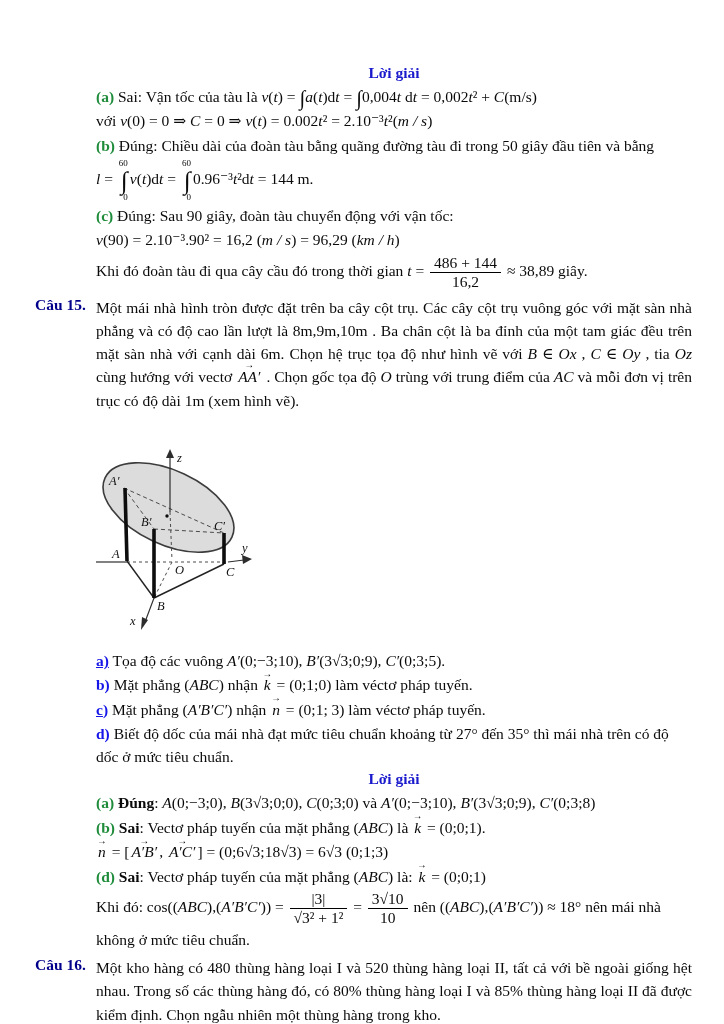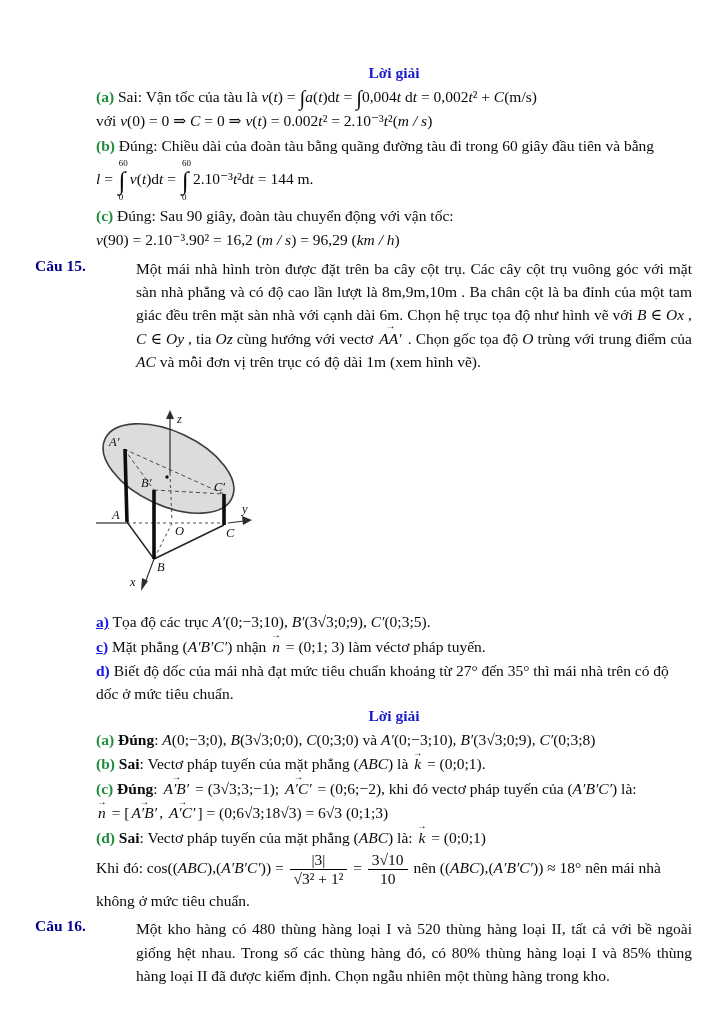--- a/index.html
+++ b/index.html
@@ -11,27 +11,27 @@
   .doc{padding:28px 32px 0 35px;}
   .sol{margin-left:61px;margin-top:36px;}
   .heading{text-align:center;font-weight:bold;color:var(--heading_blue);margin:2px 0 4px 0;}
   .line{margin:2px 0;line-height:1.45;}
   .m{font-style:italic;}
   .g{color:var(--label_green);font-weight:bold;}
   .bi{font-weight:bold;}
   .bu{color:var(--label_blue);font-weight:bold;text-decoration:underline;}
   .bl{color:var(--label_blue);font-weight:bold;}
   .int{font-size:1.35em;vertical-align:-0.12em;line-height:1;}
-  .qrow{display:flex;margin:5px 0 4px 0;gap:40px;}
+  .qrow{display:flex;margin:5px 0 4px 0;}
   .qlabel{flex:0 0 61px;width:61px;font-weight:bold;color:var(--question_navy);}
   .qtext{flex:1;text-align:justify;line-height:1.5;}
   .frac{display:inline-block;vertical-align:middle;text-align:center;line-height:1.15;padding:0 2px;}
   .frac .fn{display:block;border-bottom:1px solid #000;padding:0 4px;}
   .frac .fd{display:block;padding:0 4px;}
-  .il{display:inline-flex;flex-direction:column;align-items:flex-start;vertical-align:middle;line-height:1;margin:0 2px;}
+  .il{display:inline-flex;flex-direction:column;align-items:flex-end;vertical-align:middle;line-height:1;margin:0 2px;}
   .il .lim{font-size:9px;line-height:1.1;}
   .il .isym{font-size:25px;font-style:italic;line-height:0.95;}
   .vec{font-style:italic;position:relative;display:inline-block;padding:0 2px;}
   .vec::before{content:"→";position:absolute;top:-0.78em;left:0;right:0;text-align:center;
     font-size:0.62em;font-style:normal;letter-spacing:0;}
   .fig{margin:4px 0 6px -6px;}
   .fig-svg .roof{fill:var(--figure_fill);stroke:var(--figure_stroke);stroke-width:1.6;}
   .fig-svg .axis{stroke:#2d2d2d;stroke-width:1.2;fill:none;}
   .fig-svg .solid{stroke:#222;stroke-width:1.4;fill:none;}
   .fig-svg .dash{stroke:#4a4a4a;stroke-width:1;stroke-dasharray:4 3;fill:none;}
@@ -44,32 +44,33 @@
 </head>
 <body>
 
 <div class="doc">
 
   <div class="sol">
     <div class="heading">Lời giải</div>
     <div>
         <div class="line"><span class="g">(a)</span><span class=""> Sai: Vận tốc của tàu là </span><span class="m">v</span><span class="">(</span><span class="m">t</span><span class="">) = </span><span class="int">∫</span><span class="m">a</span><span class="">(</span><span class="m">t</span><span class="">)d</span><span class="m">t</span><span class=""> = </span><span class="int">∫</span><span class="">0,004</span><span class="m">t</span><span class=""> d</span><span class="m">t</span><span class=""> = 0,002</span><span class="m">t</span><span class="">² + </span><span class="m">C</span><span class="">(m/s)</span></div>
         <div class="line"><span class="">với </span><span class="m">v</span><span class="">(0) = 0 ⇒ </span><span class="m">C</span><span class=""> = 0 ⇒ </span><span class="m">v</span><span class="">(</span><span class="m">t</span><span class="">) = 0.002</span><span class="m">t</span><span class="">² = 2.10⁻³</span><span class="m">t</span><span class="">²(</span><span class="m">m / s</span><span class="">)</span></div>
-        <div class="line"><span class="g">(b)</span><span class=""> Đúng: Chiều dài của đoàn tàu bằng quãng đường tàu đi trong 60 giây đầu tiên và bằng</span></div>
+        <div class="line"><span class="g">(b)</span><span class=""> Đúng: Chiều dài của đoàn tàu bằng quãng đường tàu đi trong 50 giây đầu tiên và bằng</span></div>
         <div class="line"><span class="m">l</span><span class=""> = </span><span class="il">
             <span class="lim">60</span>
             <span class="isym">∫</span>
             <span class="lim">0</span>
           </span><span class="m">v</span><span class="">(</span><span class="m">t</span><span class="">)d</span><span class="m">t</span><span class=""> = </span><span class="il">
             <span class="lim">60</span>
             <span class="isym">∫</span>
             <span class="lim">0</span>
-          </span><span class="">2.10⁻³</span><span class="m">t</span><span class="">²d</span><span class="m">t</span><span class=""> = 144 m.</span></div>
+          </span><span class="">0.96⁻³</span><span class="m">t</span><span class="">²d</span><span class="m">t</span><span class=""> = 144 m.</span></div>
         <div class="line"><span class="g">(c)</span><span class=""> Đúng: Sau 90 giây, đoàn tàu chuyển động với vận tốc:</span></div>
         <div class="line"><span class="m">v</span><span class="">(90) = 2.10⁻³.90² = 16,2 (</span><span class="m">m / s</span><span class="">) = 96,29 (</span><span class="m">km / h</span><span class="">)</span></div>
+        <div class="line"><span class="">Khi đó đoàn tàu đi qua cây cầu đó trong thời gian </span><span class="m">t</span><span class=""> = </span><span class="frac"><span class="fn">486 + 144</span><span class="fd">16,2</span></span><span class=""> ≈ 38,89 giây.</span></div>
       </div>
   </div>
 
   <div class="qrow">
     <div class="qlabel">Câu 15.</div>
     <div class="qtext"><span class="">Một mái nhà hình tròn được đặt trên ba cây cột trụ. Các cây cột trụ vuông góc với mặt sàn nhà phẳng và có độ cao lần lượt là 8m,9m,10m . Ba chân cột là ba đỉnh của một tam giác đều trên mặt sàn nhà với cạnh dài 6m. Chọn hệ trục tọa độ như hình vẽ với </span><span class="m">B</span><span class=""> ∈ </span><span class="m">Ox</span><span class=""> , </span><span class="m">C</span><span class=""> ∈ </span><span class="m">Oy</span><span class=""> , tia </span><span class="m">Oz</span><span class=""> cùng hướng với vectơ </span><span class="vec">AA′</span><span class=""> . Chọn gốc tọa độ </span><span class="m">O</span><span class=""> trùng với trung điểm của </span><span class="m">AC</span><span class=""> và mỗi đơn vị trên trục có độ dài 1m (xem hình vẽ).</span></div>
   </div>
 
   <div class="sol">
     <div class="fig">
@@ -101,29 +102,29 @@
         <text class="lbl" x="19" y="37">A′</text>
         <text class="lbl" x="51" y="78">B′</text>
         <text class="lbl" x="124" y="82">C′</text>
         <text class="lbl" x="22" y="110">A</text>
         <text class="lbl" x="67" y="162">B</text>
         <text class="lbl" x="136" y="128">C</text>
       </svg>
     </div>
 
     <div>
-        <div class="line"><span class="bu">a)</span><span class=""> Tọa độ các trục </span><span class="m">A′</span><span class="">(0;−3;10), </span><span class="m">B′</span><span class="">(3√3;0;9), </span><span class="m">C′</span><span class="">(0;3;5).</span></div>
+        <div class="line"><span class="bu">a)</span><span class=""> Tọa độ các vuông </span><span class="m">A′</span><span class="">(0;−3;10), </span><span class="m">B′</span><span class="">(3√3;0;9), </span><span class="m">C′</span><span class="">(0;3;5).</span></div>
+        <div class="line"><span class="bl">b)</span><span class=""> Mặt phẳng (</span><span class="m">ABC</span><span class="">) nhận </span><span class="vec">k</span><span class=""> = (0;1;0) làm véctơ pháp tuyến.</span></div>
         <div class="line"><span class="bu">c)</span><span class=""> Mặt phẳng (</span><span class="m">A′B′C′</span><span class="">) nhận </span><span class="vec">n</span><span class=""> = (0;1; 3) làm véctơ pháp tuyến.</span></div>
         <div class="line"><span class="bl">d)</span><span class=""> Biết độ dốc của mái nhà đạt mức tiêu chuẩn khoảng từ 27° đến 35° thì mái nhà trên có độ dốc ở mức tiêu chuẩn.</span></div>
       </div>
     <div class="heading">Lời giải</div>
     <div>
         <div class="line"><span class="g">(a) </span><span class="bi">Đúng</span><span class="">: </span><span class="m">A</span><span class="">(0;−3;0), </span><span class="m">B</span><span class="">(3√3;0;0), </span><span class="m">C</span><span class="">(0;3;0) và </span><span class="m">A′</span><span class="">(0;−3;10), </span><span class="m">B′</span><span class="">(3√3;0;9), </span><span class="m">C′</span><span class="">(0;3;8)</span></div>
         <div class="line"><span class="g">(b) </span><span class="bi">Sai</span><span class="">: Vectơ pháp tuyến của mặt phẳng (</span><span class="m">ABC</span><span class="">) là </span><span class="vec">k</span><span class=""> = (0;0;1).</span></div>
-        <div class="line"><span class="g">(c) </span><span class="bi">Đúng</span><span class="">: </span><span class="vec">A′B′</span><span class=""> = (3√3;3;−1); </span><span class="vec">A′C′</span><span class=""> = (0;6;−2), khi đó vectơ pháp tuyến của (</span><span class="m">A′B′C′</span><span class="">) là:</span></div>
         <div class="line"><span class="vec">n</span><span class=""> = [</span><span class="vec">A′B′</span><span class="">, </span><span class="vec">A′C′</span><span class="">] = (0;6√3;18√3) = 6√3 (0;1;3)</span></div>
         <div class="line"><span class="g">(d) </span><span class="bi">Sai</span><span class="">: Vectơ pháp tuyến của mặt phẳng (</span><span class="m">ABC</span><span class="">) là: </span><span class="vec">k</span><span class=""> = (0;0;1)</span></div>
         <div class="line"><span class="">Khi đó: cos((</span><span class="m">ABC</span><span class="">),(</span><span class="m">A′B′C′</span><span class="">)) = </span><span class="frac"><span class="fn">|3|</span><span class="fd">√3² + 1²</span></span><span class=""> = </span><span class="frac"><span class="fn">3√10</span><span class="fd">10</span></span><span class=""> nên ((</span><span class="m">ABC</span><span class="">),(</span><span class="m">A′B′C′</span><span class="">)) ≈ 18° nên mái nhà</span></div>
         <div class="line"><span class="">không ở mức tiêu chuẩn.</span></div>
       </div>
   </div>
 
   <div class="qrow">
     <div class="qlabel">Câu 16.</div>
     <div class="qtext"><span class="">Một kho hàng có 480 thùng hàng loại I và 520 thùng hàng loại II, tất cả với bề ngoài giống hệt nhau. Trong số các thùng hàng đó, có 80% thùng hàng loại I và 85% thùng hàng loại II đã được kiểm định. Chọn ngẫu nhiên một thùng hàng trong kho.</span></div>

